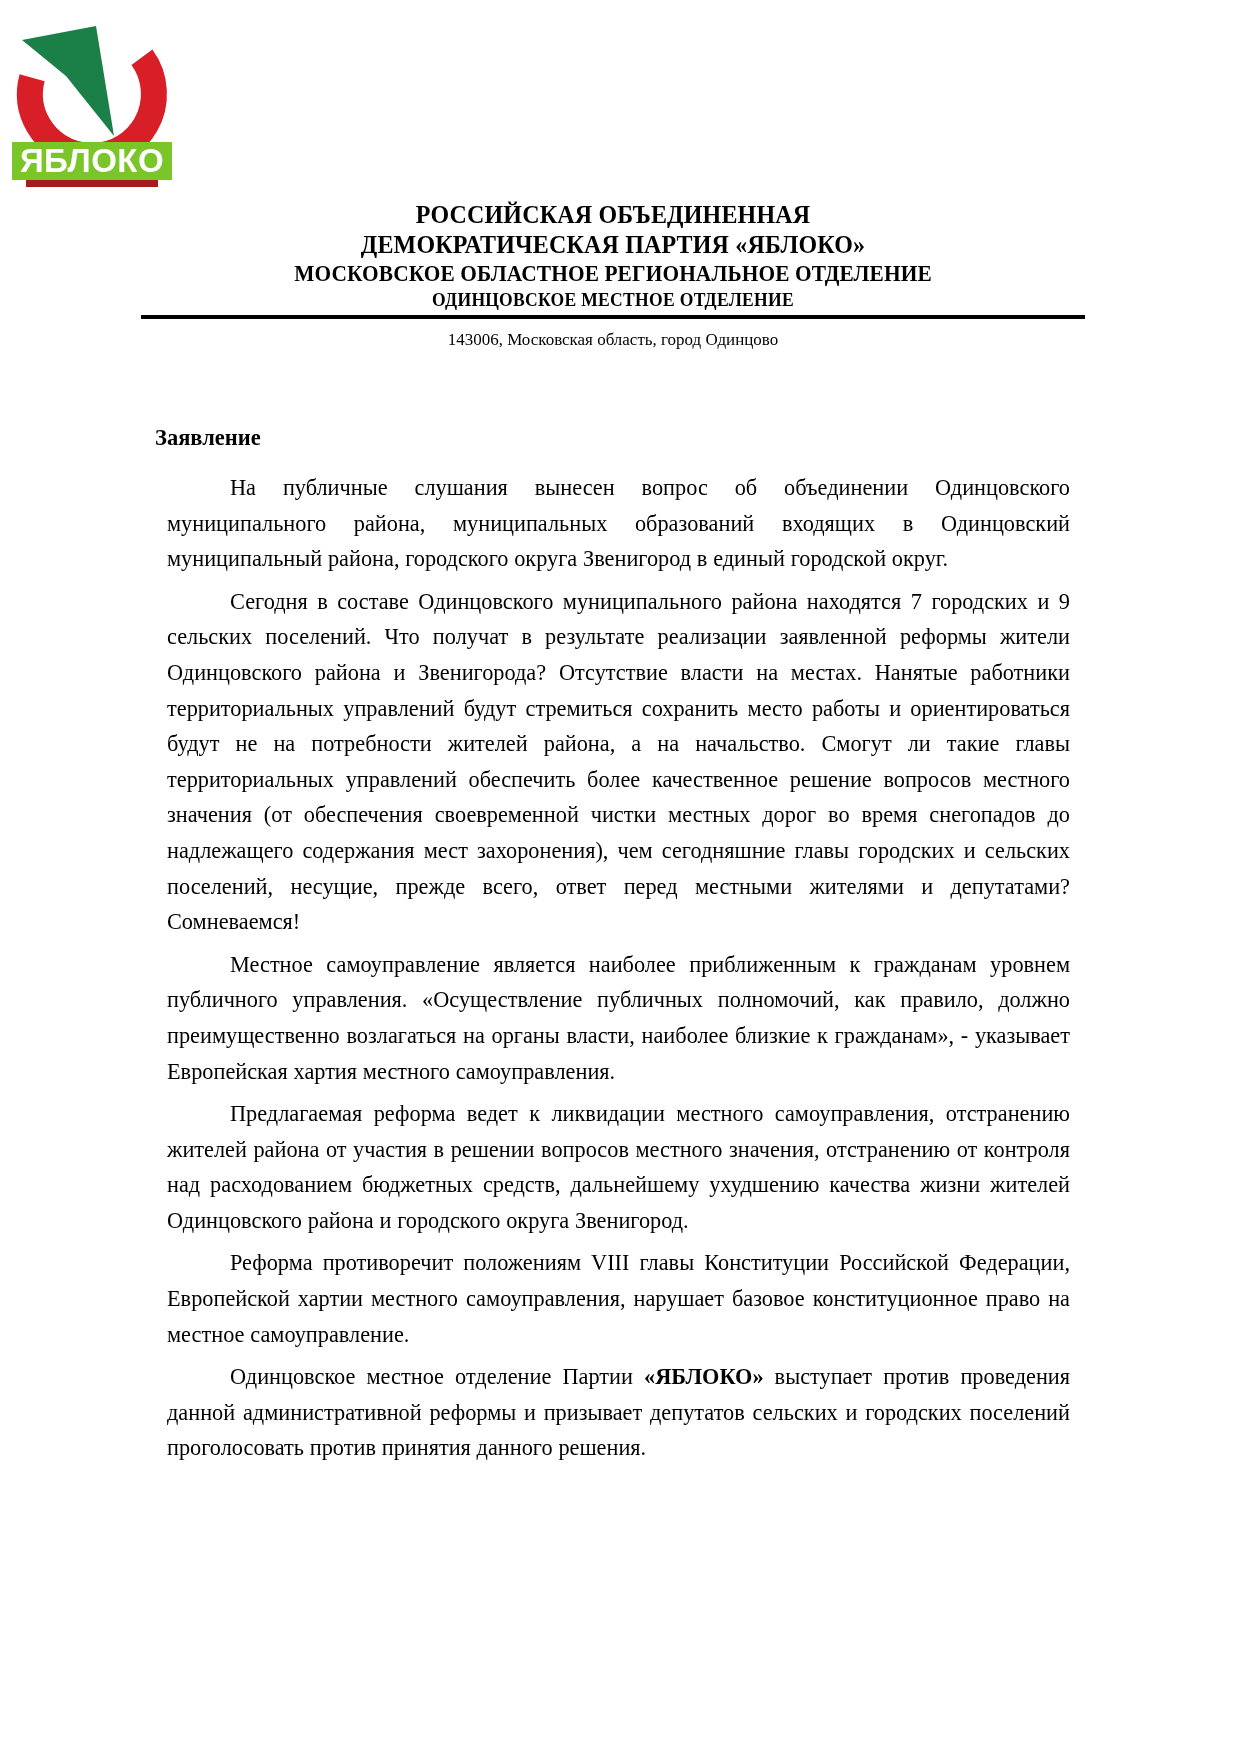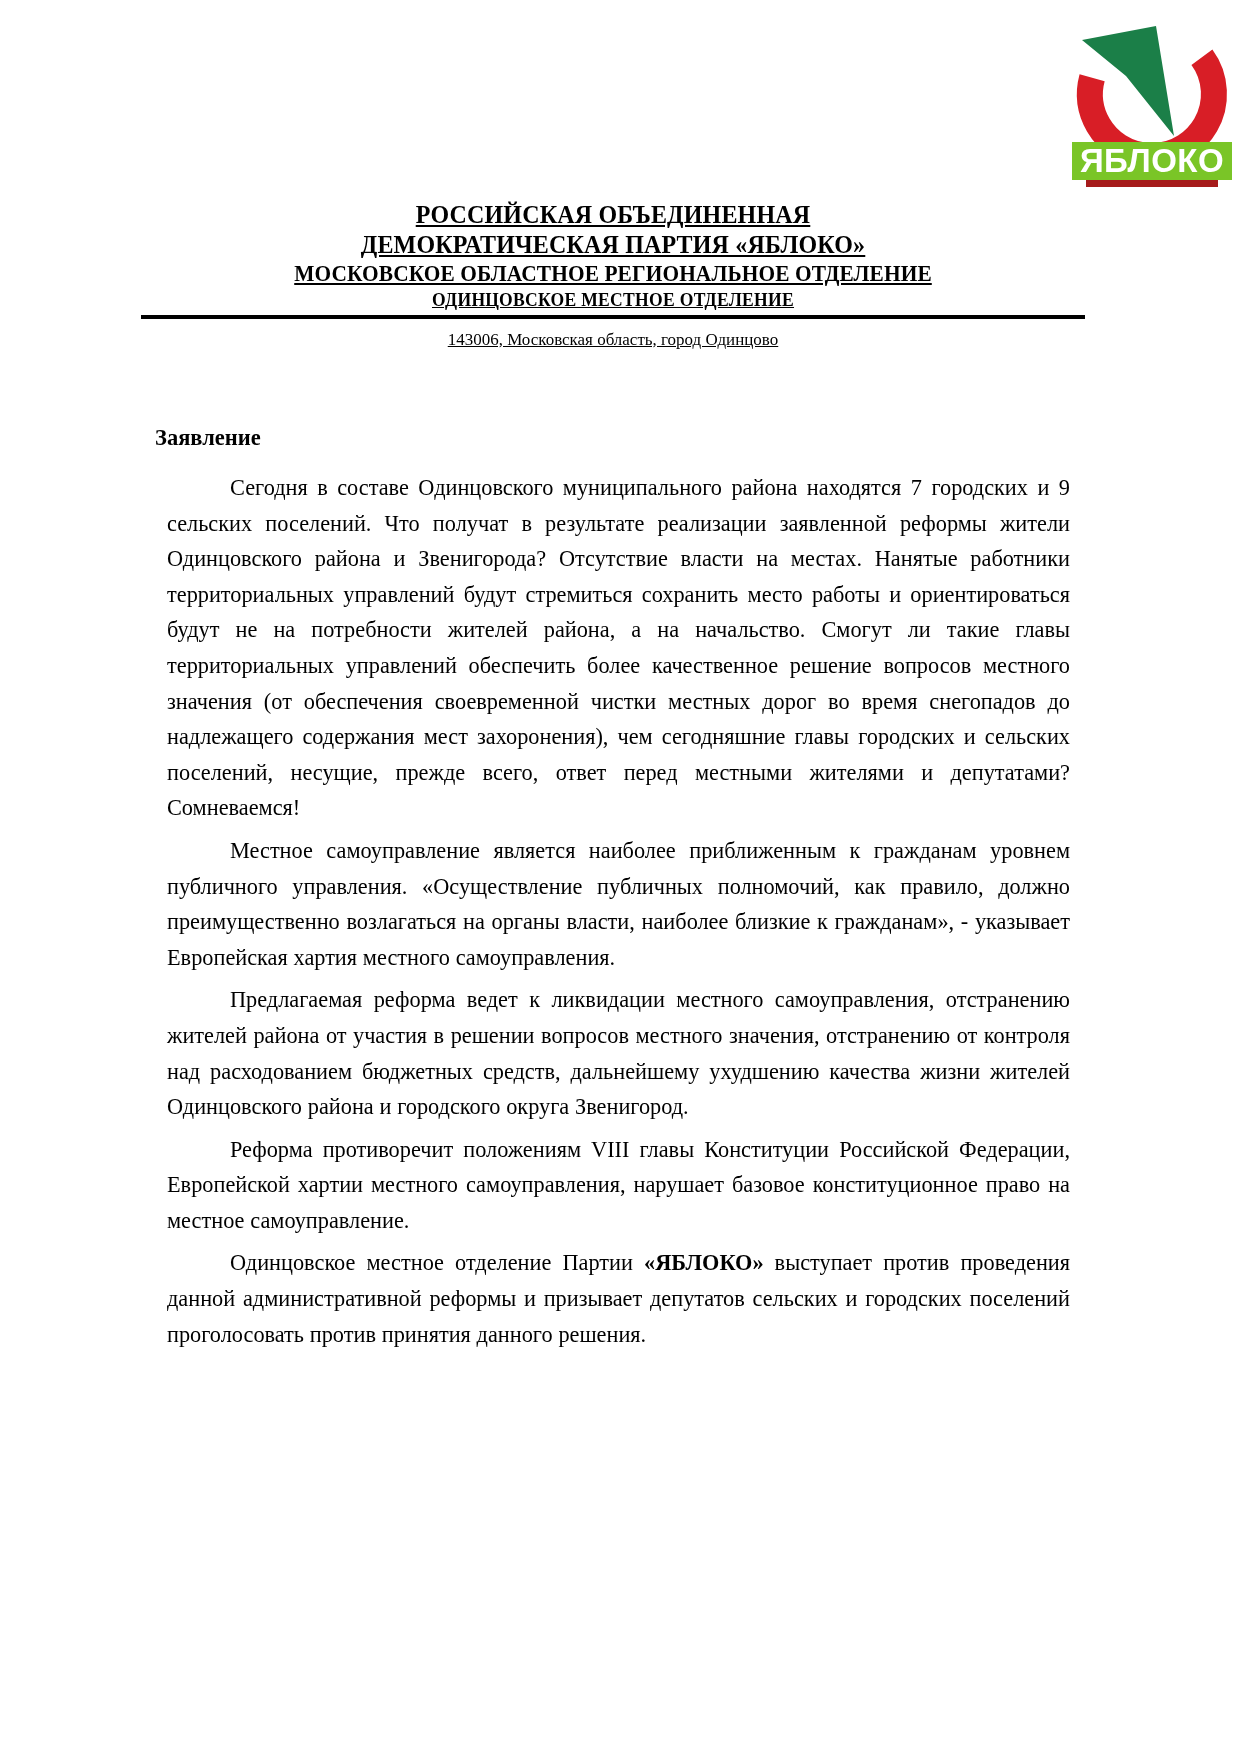--- a/index.html
+++ b/index.html
@@ -25,41 +25,40 @@
     overflow: hidden;
   }
 
   
   .logo-wrap {
     position: absolute;
     left: 4px;
     right: 0;
     top: 18px;
     display: flex;
-    justify-content: flex-end;
+    justify-content: flex-start;
   }
   .logo {
     position: relative;
     width: 176px;
     height: 172px;
   }
   .logo svg {
     display: block;
     width: 176px;
     height: 172px;
   }
 
   
   .letterhead {
     position: absolute;
     left: 141px;
     right: 155px;
     top: 200px;
     text-align: center;
-    text-decoration: underline;
   }
   .lh-line1,
   .lh-line2 {
     font-family: "Liberation Serif", "DejaVu Serif", serif;
     font-weight: bold;
     font-size: 25.5px;
     line-height: 30px;
     letter-spacing: 0.2px;
     transform: scaleX(0.94);
     transform-origin: center;
@@ -161,20 +160,21 @@
     <div class="lh-line2">ДЕМОКРАТИЧЕСКАЯ ПАРТИЯ «ЯБЛОКО»</div>
     <div class="lh-line3">МОСКОВСКОЕ ОБЛАСТНОЕ РЕГИОНАЛЬНОЕ ОТДЕЛЕНИЕ</div>
     <div class="lh-line4">ОДИНЦОВСКОЕ МЕСТНОЕ ОТДЕЛЕНИЕ</div>
     <hr class="rule">
     <div class="address">143006, Московская область, город Одинцово</div>
   </div>
 
   <div class="doc-title">Заявление</div>
 
   <div class="body-text">
+    <p>На публичные слушания вынесен вопрос об объединении Одинцовского муниципального района, муниципальных образований входящих в Одинцовский муниципальный района, городского округа Звенигород в единый городской округ.</p>
     <p>Сегодня в составе Одинцовского муниципального района находятся 7 городских и 9 сельских поселений. Что получат в результате реализации заявленной реформы жители Одинцовского района и Звенигорода? Отсутствие власти на местах. Нанятые работники территориальных управлений будут стремиться сохранить место работы и ориентироваться будут не на потребности жителей района, а на начальство. Смогут ли такие главы территориальных управлений обеспечить более качественное решение вопросов местного значения (от обеспечения своевременной чистки местных дорог во время снегопадов до надлежащего содержания мест захоронения), чем сегодняшние главы городских и сельских поселений, несущие, прежде всего, ответ перед местными жителями и депутатами? Сомневаемся!</p>
     <p>Местное самоуправление является наиболее приближенным к гражданам  уровнем публичного управления. «Осуществление публичных полномочий, как правило, должно преимущественно возлагаться на органы власти, наиболее близкие к гражданам», - указывает Европейская хартия местного самоуправления.</p>
     <p>Предлагаемая реформа ведет к ликвидации местного самоуправления, отстранению жителей района от участия в решении вопросов местного значения, отстранению от контроля над расходованием бюджетных средств, дальнейшему ухудшению качества жизни жителей Одинцовского района и городского округа Звенигород.</p>
     <p>Реформа противоречит положениям VIII главы Конституции Российской Федерации, Европейской хартии местного самоуправления, нарушает базовое конституционное право на местное самоуправление.</p>
     <p><span>Одинцовское местное отделение Партии </span><span class="b">«ЯБЛОКО»</span><span> выступает против проведения данной административной реформы и призывает депутатов сельских и городских поселений проголосовать против принятия данного решения.</span></p>
   </div>
 
 </div>
 
 </body></html>

